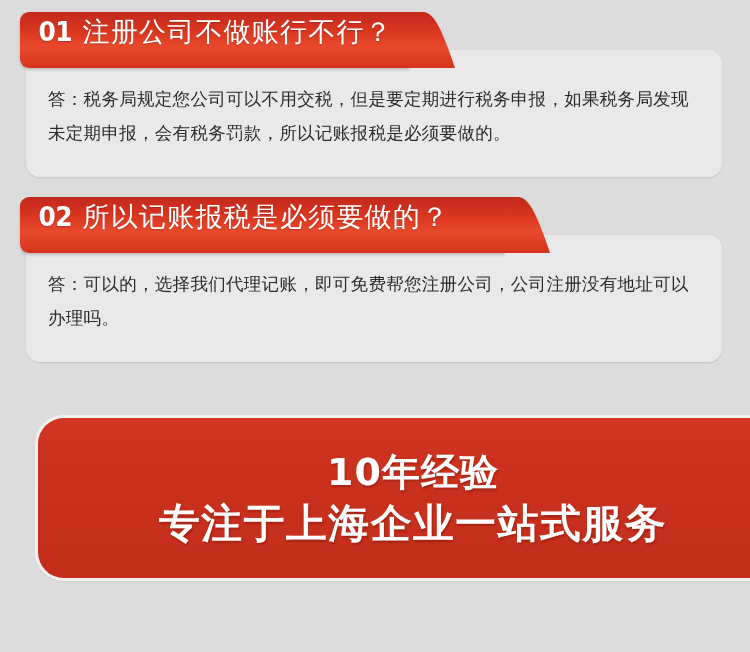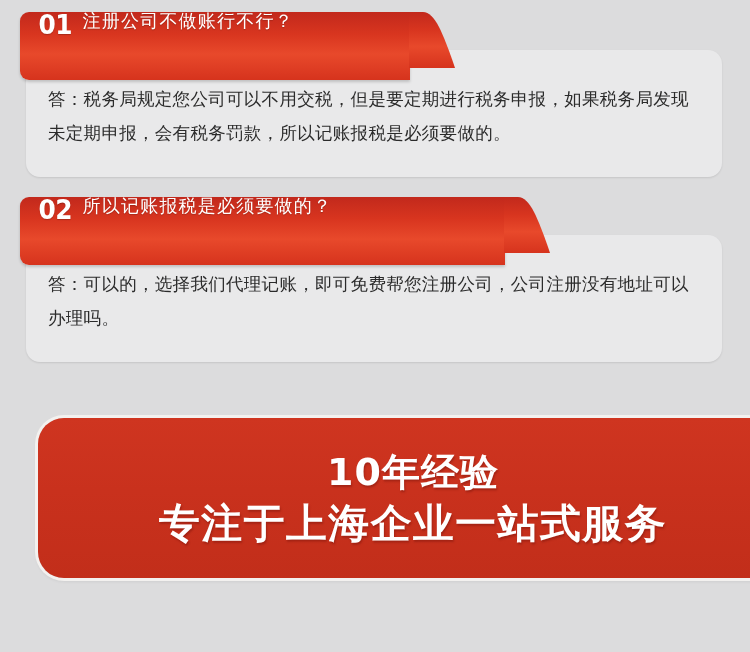--- a/index.html
+++ b/index.html
@@ -60,26 +60,26 @@
   
   .faq-ribbon {
     position: absolute;
     left: 20px;
     top: 0;
     height: 56px;
     z-index: 3;
   }
   .ribbon-body {
     position: relative;
-    height: 68px;
+    height: 56px;
     background: linear-gradient(180deg, #c2291c 0%, #d8351f 32%, #e8492b 62%, #d6331d 100%);
     border-radius: 9px 0 0 9px;
     box-shadow: 0 2px 3px rgba(0,0,0,0.18);
     display: flex;
-    align-items: flex-start;
+    align-items: center;
     padding: 0 6px 16px 17px;
     box-sizing: border-box;
   }
   
   .ribbon-tail {
     position: absolute;
     right: -47px;
     top: 0;
     width: 48px;
     height: 56px;
@@ -96,21 +96,21 @@
     font-family: "DejaVu Sans", "Liberation Sans", sans-serif;
     letter-spacing: -0.5px;
     transform: scaleX(0.92);
     text-shadow: 0 1px 1px rgba(0,0,0,0.22);
     margin-right: 9px;
     position: relative;
     top: -1px;
   }
   .ribbon-title {
     color: #ffffff;
-    font-size: 18px;
+    font-size: 27px;
     line-height: 1;
     font-weight: 400;
     font-family: Liberation Sans, sans-serif;
     letter-spacing: 1.2px;
     text-shadow: 0 1px 1px rgba(0,0,0,0.20);
     white-space: nowrap;
   }
 
   
   #promo-banner {

